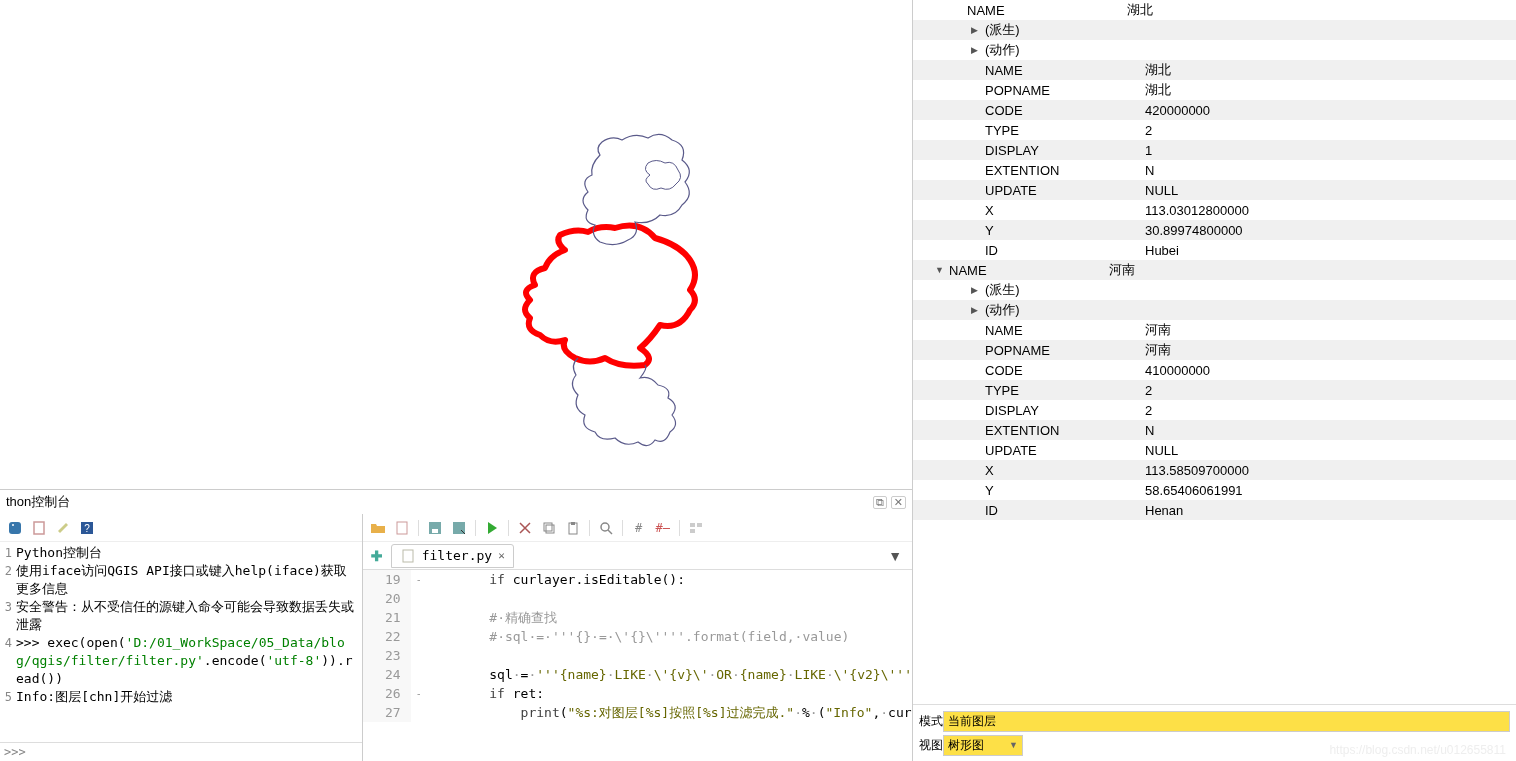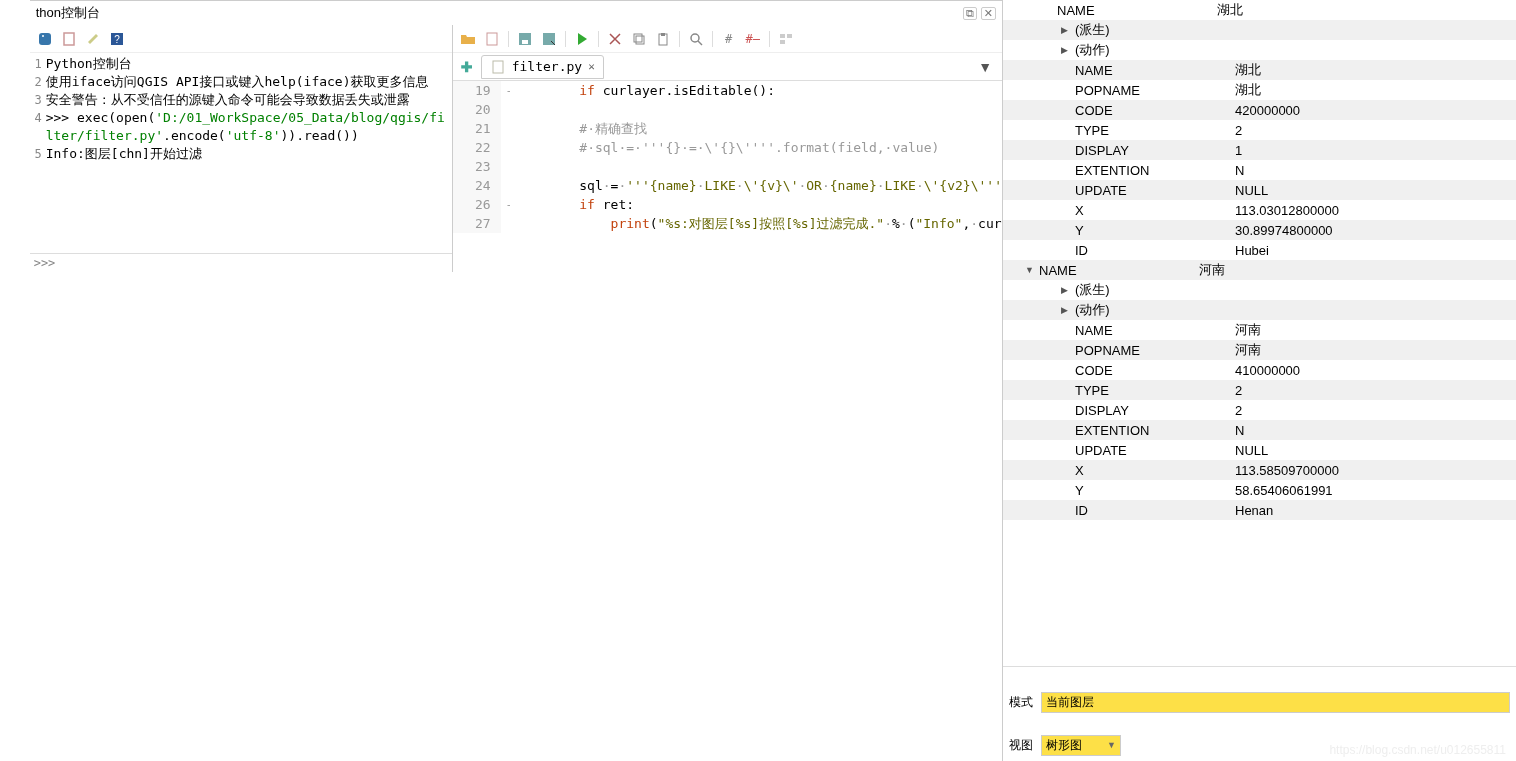--- a/index.html
+++ b/index.html
@@ -7,21 +7,21 @@
   font-family: "Microsoft YaHei", Arial, sans-serif;
   font-size: 12px;
   width: 1516px;
   height: 761px;
   background: #fff;
   color: #000;
   overflow: hidden;
 }
 
 .main-layout { display: flex; width: 100%; height: 100%; }
-.left-area { width: 1003px; display: flex; flex-direction: row; border-right: 1px solid #ccc; gap: 21px; }
+.left-area { width: 913px; display: flex; flex-direction: column; border-right: 1px solid #ccc; gap: 21px; }
 .right-area { flex: 1; display: flex; flex-direction: column; background: #fff; }
 
 .map-canvas { flex: 1; position: relative; background: #fff; overflow: hidden; }
 .map-canvas svg { position: absolute; top: 0; left: 0; }
 
 .console-section { border-top: 1px solid #ccc; }
 .console-title-bar {
   display: flex; align-items: center; justify-content: space-between;
   padding: 3px 6px; font-size: 13px; background: #fff;
 }
@@ -60,38 +60,38 @@
 .tab-overflow { margin-left: auto; margin-right: 6px; color: #555; font-size: 14px; }
 
 .code-editor {
   flex: 1; overflow: auto; font-family: Consolas, monospace;
   font-size: 13px; background: #fff;
 }
 .code-line { display: flex; line-height: 19px; }
 .code-line .gutter { width: 48px; text-align: right; color: #999; padding-right: 10px; background: #f8f8f8; flex-shrink: 0; }
 .code-line .fold { width: 16px; text-align: center; color: #999; flex-shrink: 0; font-size: 10px; }
 .code-line .code { flex: 1; white-space: pre; }
-.code .kw { color: #c2410c; }
+.code .kw { color: #404040; }
 .code .str2 { color: #666600; }
 .code .cm { color: #999999; }
 .code .dot { color: #999; }
 
 
 .attr-tree { flex: 1; overflow: auto; font-size: 13px; }
 .attr-row {
   display: flex; align-items: center; height: 20px; padding-left: 4px;
 }
 .attr-row.alt { background: #f0f0f0; }
 .attr-row .indent { flex-shrink: 0; }
 .attr-row .arrow { width: 14px; font-size: 9px; color: #555; flex-shrink: 0; }
 .attr-row .key { width: 160px; }
 .attr-row .val { flex: 1; }
 
 .bottom-controls { border-top: 1px solid #ddd; padding: 4px 6px; }
-.ctrl-row { display: flex; align-items: center; gap: 8px; height: 24px; margin-top: 19px; }
+.ctrl-row { display: flex; align-items: center; gap: 0; height: 24px; }
 .ctrl-row .dropdown {
   border: 1px solid #ccc; padding: 1px 4px; flex: 1; display: flex;
   justify-content: space-between; align-items: center; background: #fde047;
   font-size: 12px;
 }
 .ctrl-row .dropdown .dd-arrow { color: #666; font-size: 9px; margin-left: 4px; }
 
 .watermark { position: absolute; right: 10px; bottom: 4px; color: #eee; font-size: 12px; pointer-events: none; }
 
 

